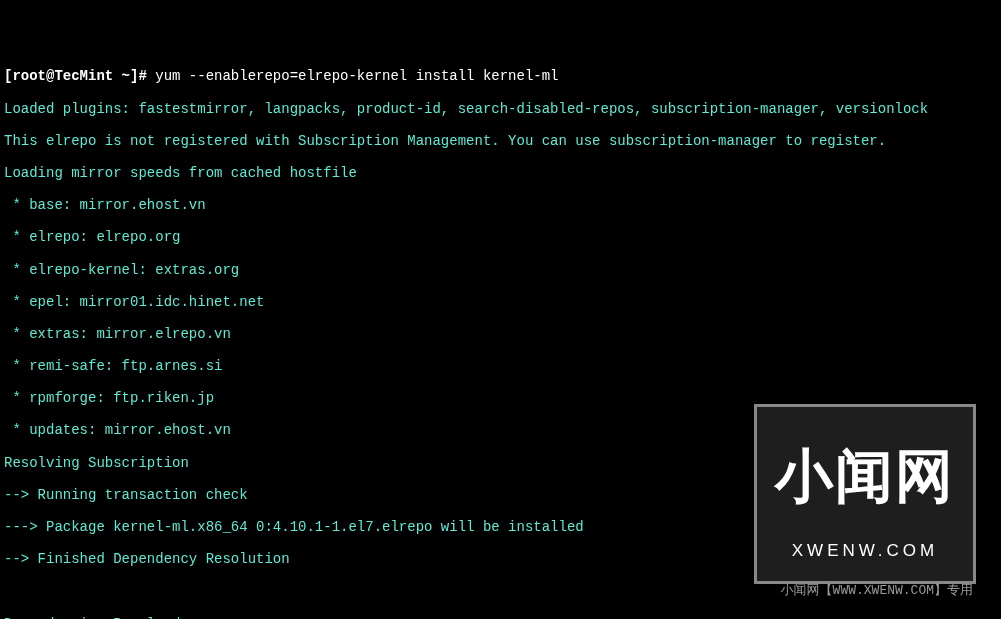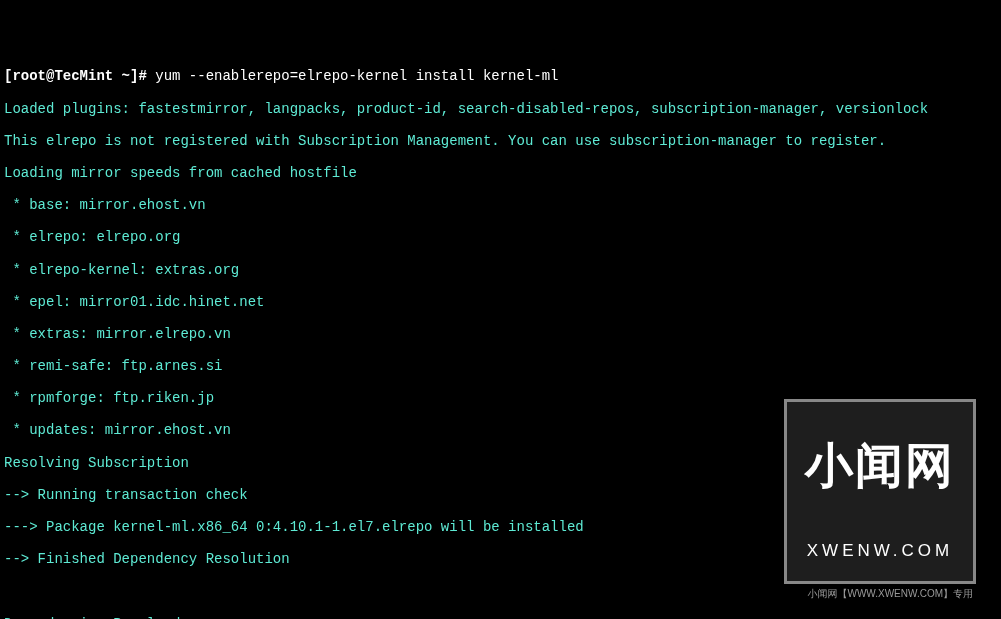--- a/index.html
+++ b/index.html
@@ -39,37 +39,37 @@
       bottom: 35px;
       border: 3px solid #888;
       background: rgba(50,50,50,0.6);
       padding: 8px 18px 4px 18px;
       text-align: center;
       color: #fff;
       box-shadow: 0 0 6px rgba(0,0,0,0.8);
     }
     .watermark-main {
       font-family: 'SimHei', 'Microsoft YaHei', sans-serif;
-      font-size: 48px;
+      font-size: 58px;
       font-weight: bold;
       line-height: 1;
       letter-spacing: 2px;
     }
     .watermark-sub {
       font-family: Arial, sans-serif;
       font-size: 17px;
       letter-spacing: 4px;
-      margin-top: 19px;
+      margin-top: 4px;
     }
     .watermark-footer {
       position: absolute;
       right: 28px;
       bottom: 20px;
-      font-family: Liberation Sans, sans-serif;
-      font-size: 10px;
+      font-family: Liberation Mono, monospace;
+      font-size: 13px;
       color: #999;
     }
   </style>
 </head>
 <body>
 
 
 
 <div class="prompt-line"><span class="prompt">[root@TecMint ~]# </span><span class="command">yum --enablerepo=elrepo-kernel install kernel-ml</span></div>
 <div class="output-line">Loaded plugins: fastestmirror, langpacks, product-id, search-disabled-repos, subscription-manager, versionlock</div>

